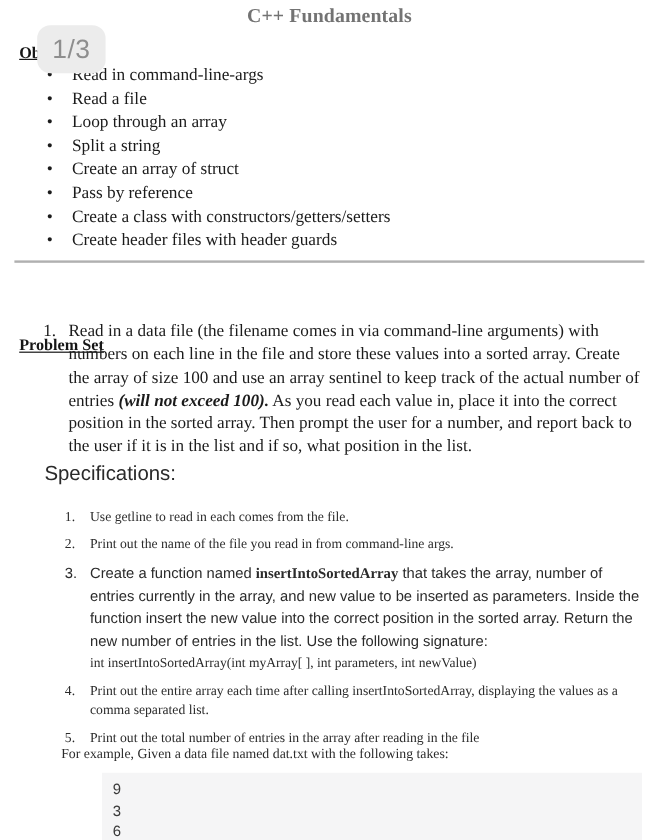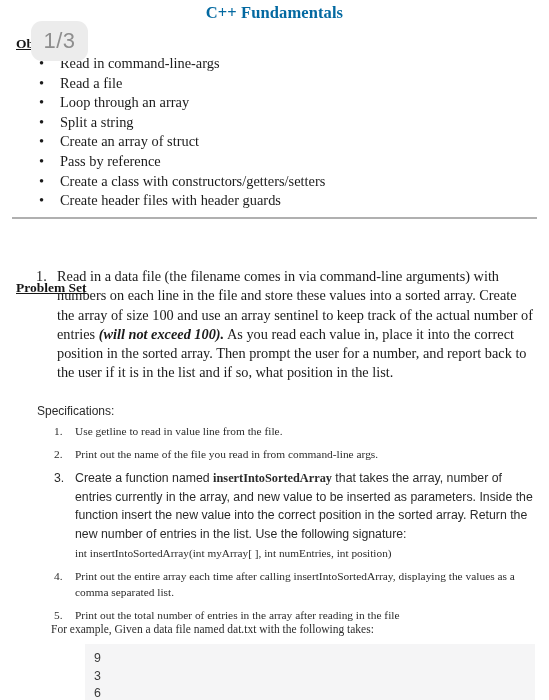--- a/index.html
+++ b/index.html
@@ -24,21 +24,21 @@
     box-sizing: border-box;
     padding: 0;
   }
 
   
   .doc-title {
     text-align: center;
     font-family: "Liberation Serif", serif;
     font-weight: bold;
     font-size: 16.5px;
-    color: #0369a1;
+    color: #737373;
     letter-spacing: 0.1px;
     margin: 3px 0 12px 0;
     line-height: 19px;
   }
 
   
   .page-badge {
     position: absolute;
     left: 31px;
     top: 18px;
@@ -143,23 +143,23 @@
     top: 0;
   }
   .problem-item i {
     font-weight: bold;
   }
 
   
   .spec-label {
     position: absolute;
     left: 37px;
-    top: 400px;
-    font-family: "Liberation Sans", sans-serif;
-    font-size: 12px;
+    top: 384px;
+    font-family: "Liberation Sans", sans-serif;
+    font-size: 17px;
     color: #2a2a2a;
     line-height: 16px;
   }
 
   .spec-list {
     position: absolute;
     left: 0;
     top: 420px;
     width: 549px;
     margin: 0;
@@ -259,28 +259,28 @@
   <ol class="problem-list">
     <li class="problem-item">
       <span class="num">1.</span><span>Read in a data file (the filename comes in via command-line arguments) with numbers on each line in the file and store these values into a sorted array. Create the array of size 100 and use an array sentinel to keep track of the actual number of entries </span><i>(will not exceed 100).</i><span> As you read each value in, place it into the correct position in the sorted array. Then prompt the user for a number, and report back to the user if it is in the list and if so, what position in the list.</span>
     </li>
   </ol>
 
   <div class="spec-label">Specifications:</div>
 
   <ol class="spec-list">
     <li class="spec-item spec-serif">
-      <span class="num">1.</span><span>Use getline to read in value line from the file.</span>
+      <span class="num">1.</span><span>Use getline to read in each comes from the file.</span>
     </li>
     <li class="spec-item spec-serif">
       <span class="num">2.</span><span>Print out the name of the file you read in from command-line args.</span>
     </li>
     <li class="spec-item spec-sans">
       <span class="num">3.</span><span>Create a function named </span><b>insertIntoSortedArray</b><span> that takes the array, number of entries currently in the array, and new value to be inserted as parameters. Inside the function insert the new value into the correct position in the sorted array. Return the new number of entries in the list. Use the following signature:</span>
-      <span class="code-sig">int insertIntoSortedArray(int myArray[ ], int numEntries, int position)</span>
+      <span class="code-sig">int insertIntoSortedArray(int myArray[ ], int parameters, int newValue)</span>
     </li>
     <li class="spec-item spec-serif">
       <span class="num">4.</span><span>Print out the entire array each time after calling insertIntoSortedArray, displaying the values as a comma separated list.</span>
     </li>
     <li class="spec-item spec-serif">
       <span class="num">5.</span><span>Print out the total number of entries in the array after reading in the file</span>
     </li>
   </ol>
 
   <div class="example-line"><span>For example, Given a data file named </span><b>dat.txt</b><span> with the following takes:</span></div>

